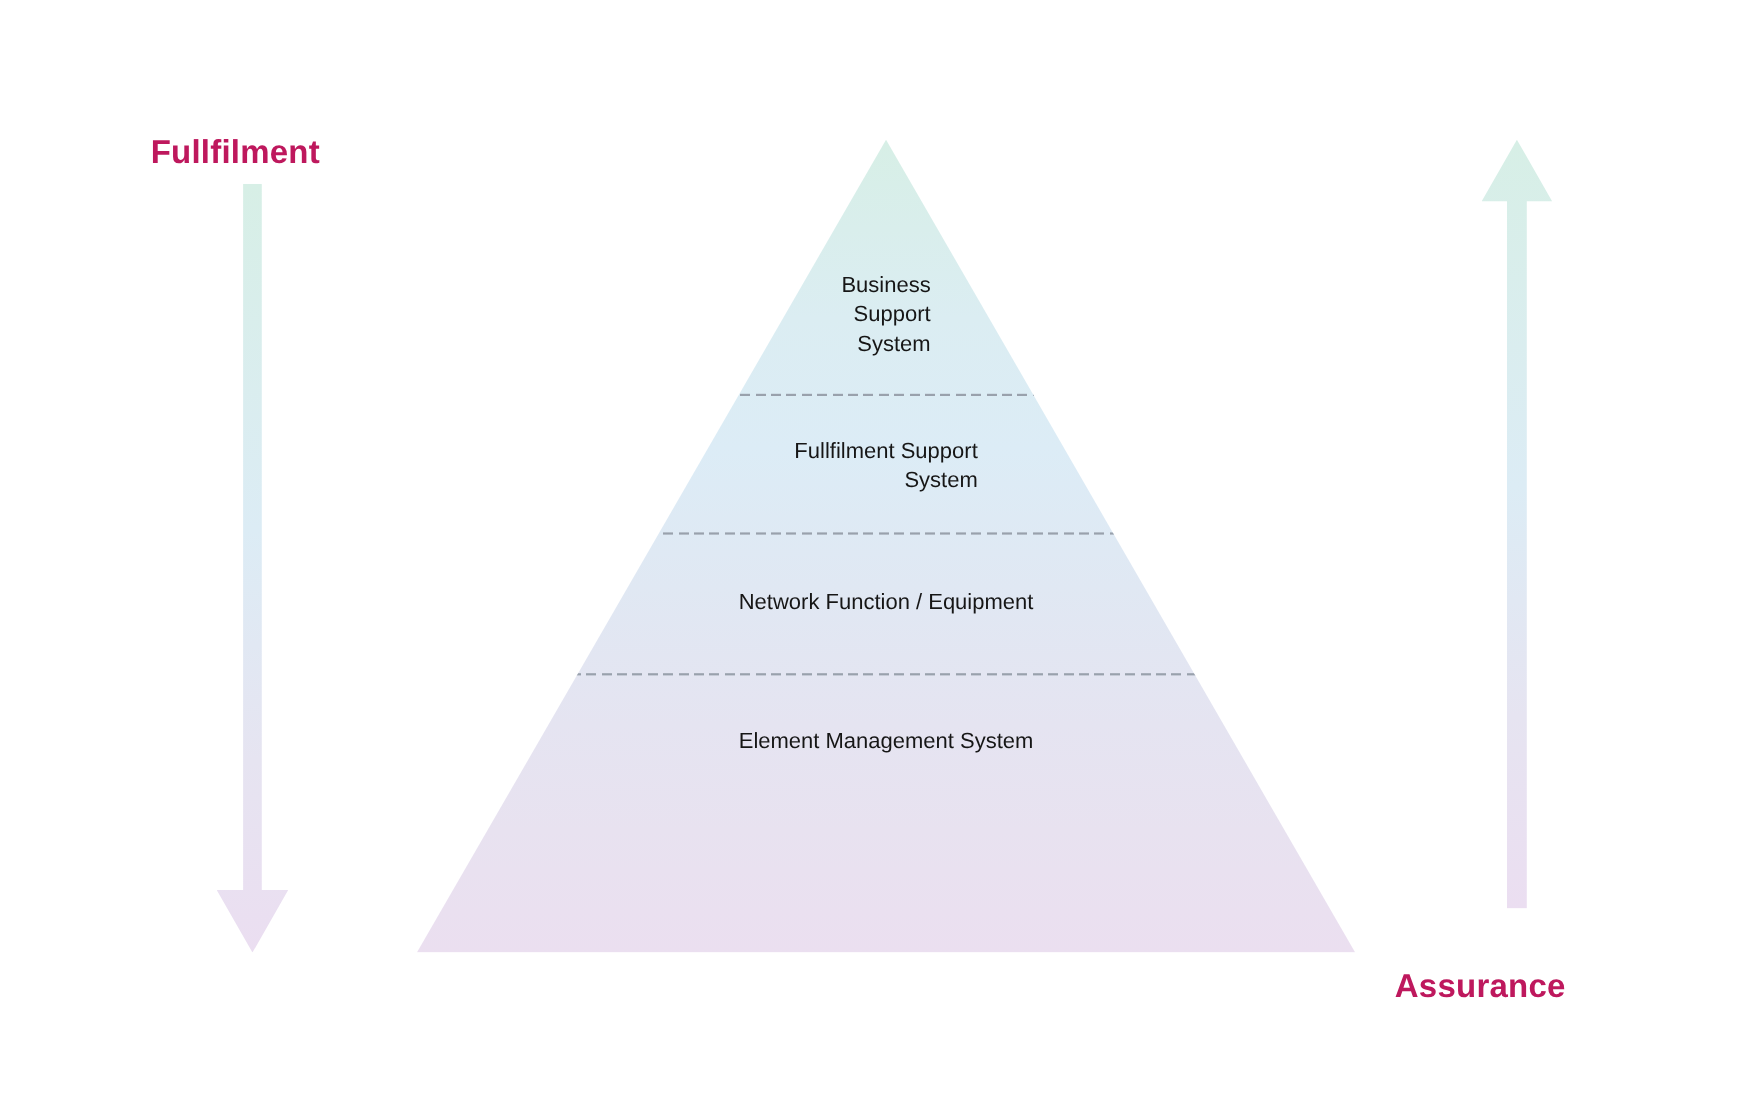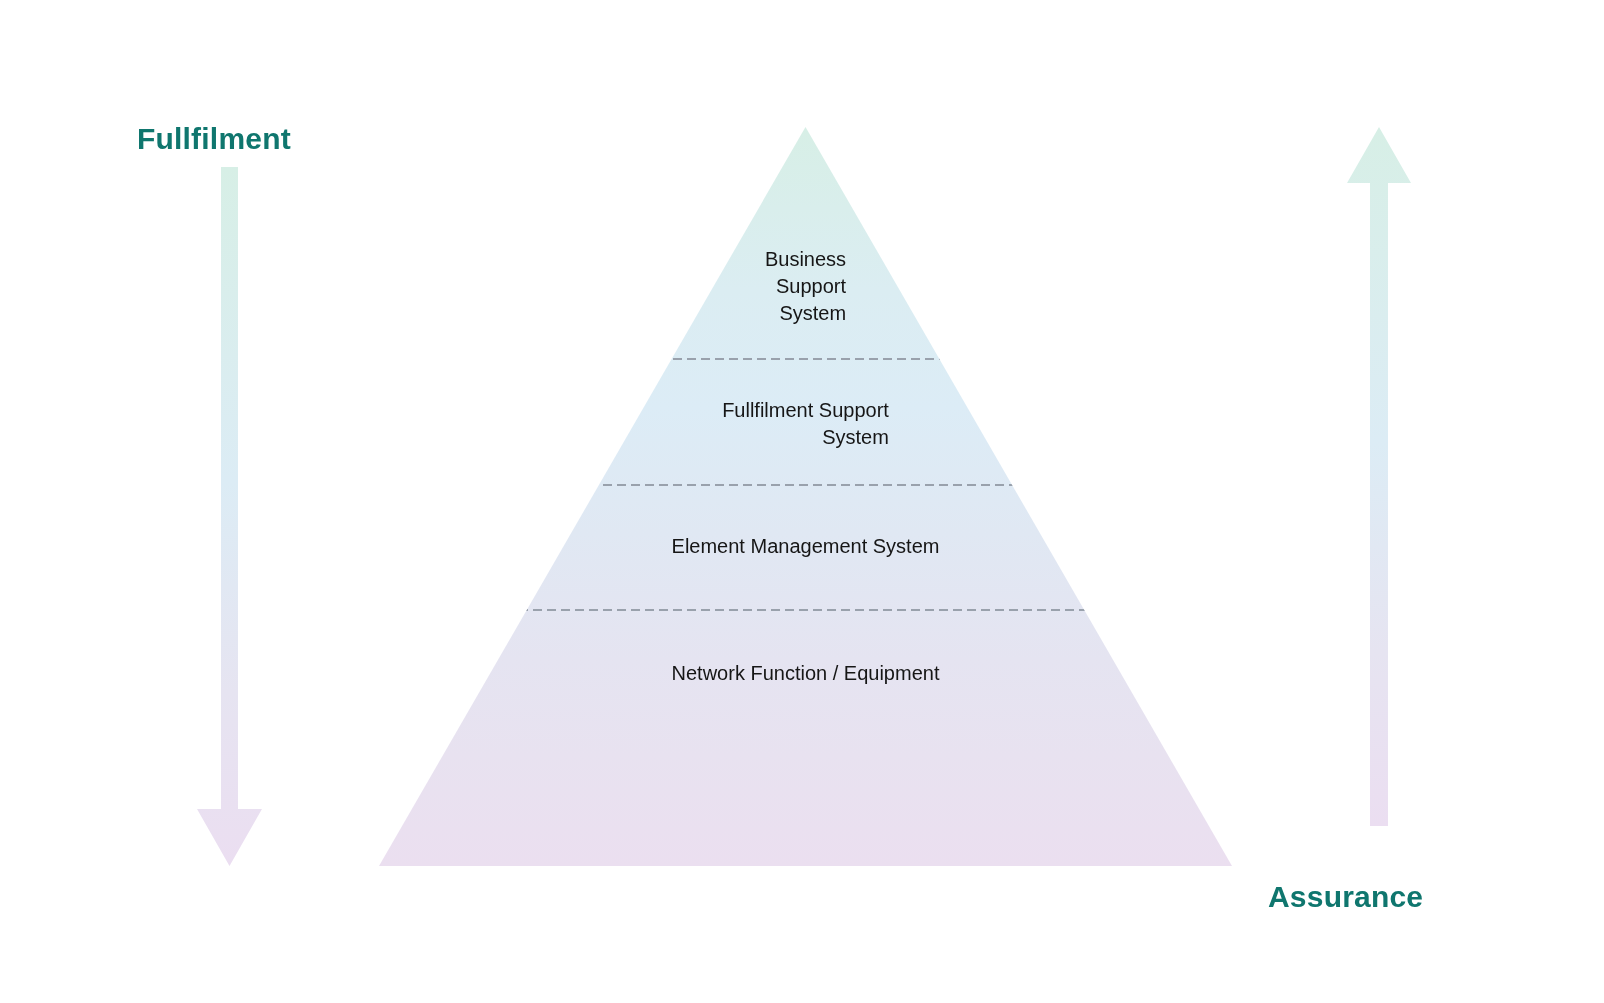--- a/index.html
+++ b/index.html
@@ -14,21 +14,21 @@
     height: 1003px;
     background: #ffffff;
     overflow: hidden;
   }
 
   
   .side-label {
     position: absolute;
     font-size: 30px;
     font-weight: 700;
-    color: #0f766e;
+    color: #be185d;
     letter-spacing: 0.2px;
     white-space: nowrap;
   }
   .side-label.fulfilment { left: 137px; top: 122px; }
   .side-label.assurance  { left: 1268px; top: 839px; margin-top: 41px; }
 
   
   .arrow {
     position: absolute;
     background: linear-gradient(180deg,
@@ -124,28 +124,28 @@
 System</div>
     </div>
 
     <div class="layer l2">
       <div class="divider"></div>
       <div class="layer-label">Fullfilment Support
 System</div>
     </div>
 
 
+    <div class="layer l5">
+      <div class="divider"></div>
+      <div class="layer-label">Network Function / Equipment</div>
+    </div>
+
     <div class="layer l4">
       <div class="divider"></div>
       <div class="layer-label">Element Management System</div>
-    </div>
-
-    <div class="layer l5">
-      <div class="divider"></div>
-      <div class="layer-label">Network Function / Equipment</div>
     </div>
 
   </div>
 
   <div class="arrow right"></div>
 
   <div class="side-label assurance">Assurance</div>
 
 </div>
 

